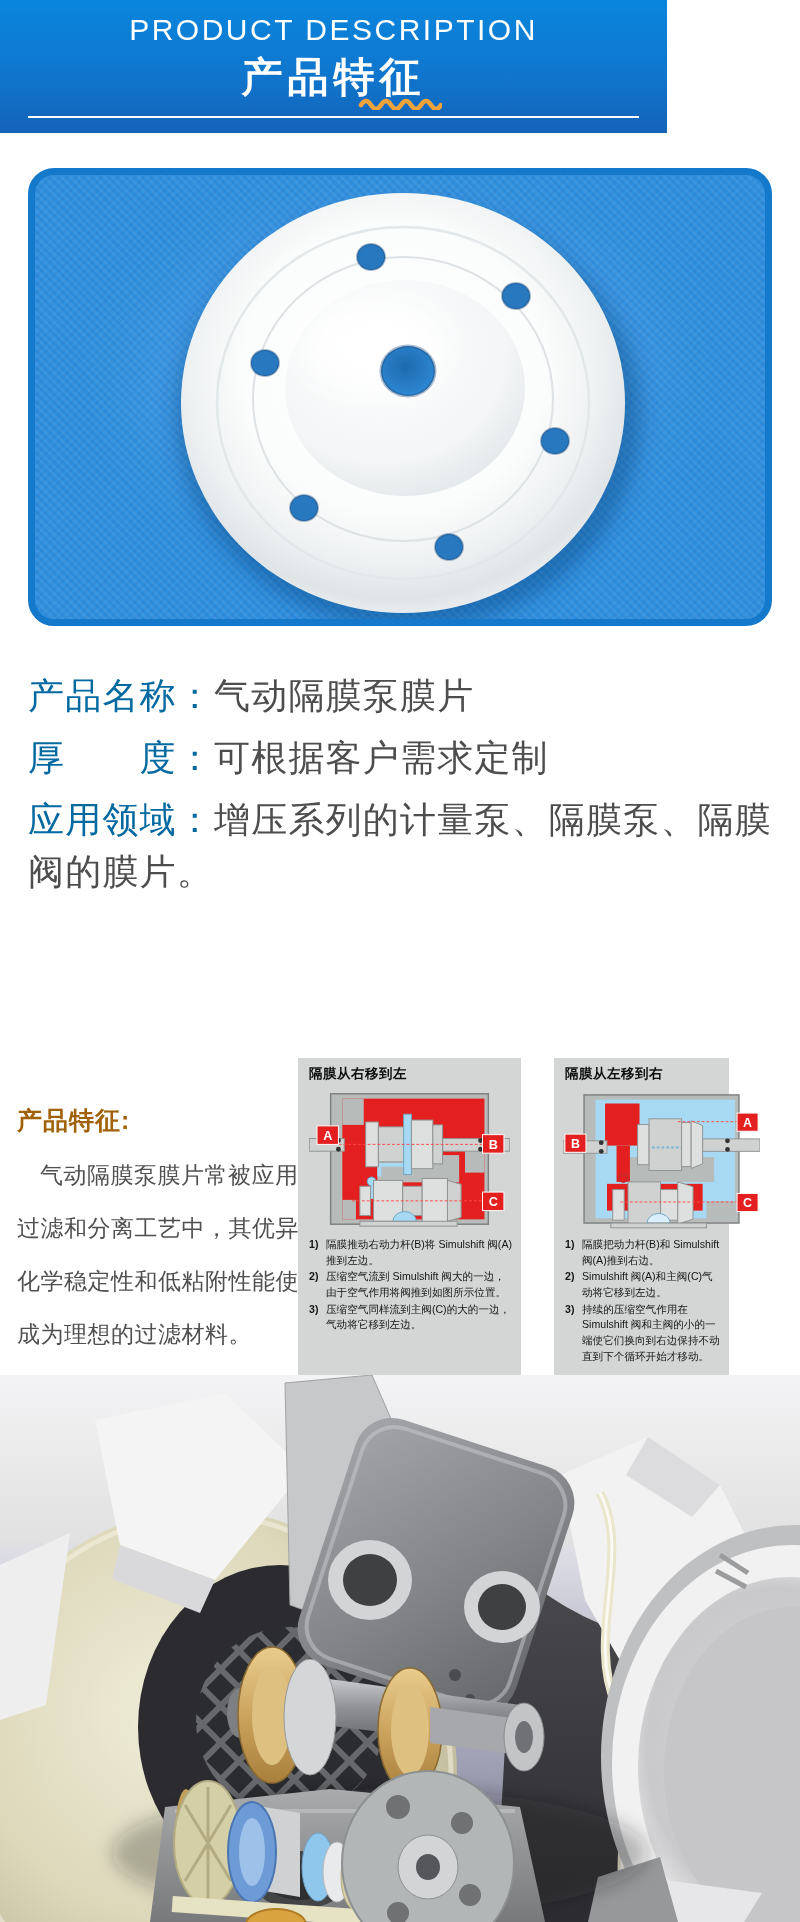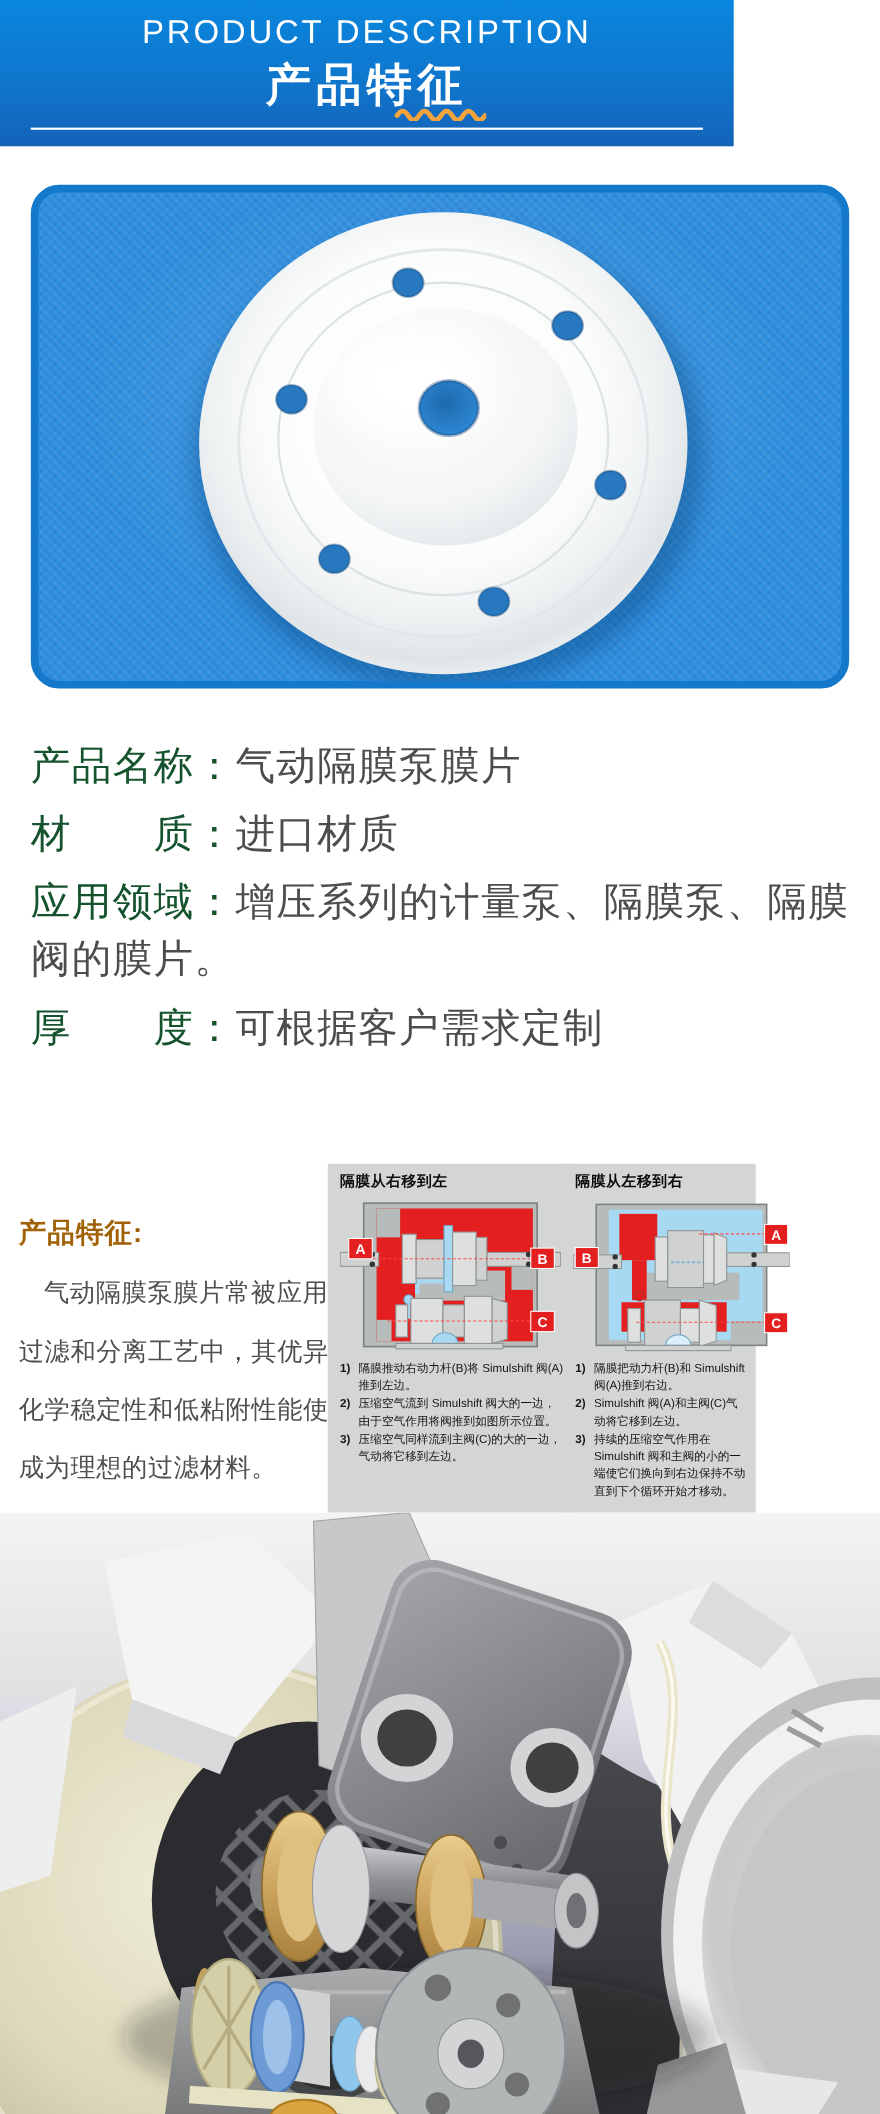--- a/index.html
+++ b/index.html
@@ -40,40 +40,40 @@
     overflow:hidden;
   }
   .photo-card svg{display:block;}
 
   
   .specs{
     position:absolute;left:28px;top:670px;width:752px;
     color:#4d4d4d;font-size:36px;letter-spacing:1.2px;
   }
   .spec-row{line-height:52px;margin-bottom:10px;}
-  .spec-label{color:#14532d;}
+  .spec-label{color:#0369a1;}
   .spec-value{color:#4d4d4d;}
 
   
   .features{position:absolute;left:17px;top:1104px;width:320px;}
   .features h3{
     margin:0;font-size:25px;font-weight:700;color:#a16207;letter-spacing:1px;
   }
   .features p{
     margin:12px 0 0 0;font-size:23px;line-height:53px;color:#4f4f4f;
     text-indent:1em;letter-spacing:.5px;
   }
 
   
   .panel{
     position:absolute;top:1058px;height:317px;background:#d3d6d5;
     box-sizing:border-box;padding:7px 9px 4px 9px;
   }
   .panel-left{left:298px;width:223px;}
-  .panel-right{left:512px;width:175px;}
+  .panel-right{left:554px;width:175px;}
   .panel h4{
     margin:0 0 2px 2px;font-size:13.5px;font-weight:700;color:#0d0d0d;letter-spacing:.5px;
   }
   .panel svg.diagram{display:block;margin:2px auto 0 auto;}
   ol.steps{
     list-style:none;margin:5px 0 0 0;padding:0 0 0 2px;
     font-size:10.6px;line-height:1.48;color:#141414;
   }
   ol.steps li{display:flex;gap:3px;margin-bottom:1px;}
   ol.steps li b{flex:0 0 14px;font-weight:700;}
@@ -136,23 +136,22 @@
         <ellipse cx="520" cy="266" rx="14" ry="13" fill="#2878c0" stroke="rgba(15,60,110,0.35)" stroke-width="2"></ellipse>
         <ellipse cx="414" cy="372" rx="14" ry="13" fill="#2878c0" stroke="rgba(15,60,110,0.35)" stroke-width="2"></ellipse>
         <ellipse cx="269" cy="333" rx="14" ry="13" fill="#2878c0" stroke="rgba(15,60,110,0.35)" stroke-width="2"></ellipse>
         <ellipse cx="230" cy="188" rx="14" ry="13" fill="#2878c0" stroke="rgba(15,60,110,0.35)" stroke-width="2"></ellipse>
       </g>
     </svg>
   </figure>
 
   <section class="specs">
       <div class="spec-row"><span class="spec-label">产品名称：</span><span class="spec-value">气动隔膜泵膜片</span></div>
-      <div class="spec-row"><span class="spec-label">材　　质：</span><span class="spec-value">进口材质</span></div>
+      <div class="spec-row"><span class="spec-label">厚　　度：</span><span class="spec-value">可根据客户需求定制</span></div>
       <div class="spec-row"><span class="spec-label">应用领域：</span><span class="spec-value">增压系列的计量泵、隔膜泵、隔膜阀的膜片。</span></div>
-      <div class="spec-row"><span class="spec-label">厚　　度：</span><span class="spec-value">可根据客户需求定制</span></div>
     </section>
 
   <section class="features">
     <h3>产品特征:</h3>
     <p>气动隔膜泵膜片常被应用于过滤和分离工艺中，其优异的化学稳定性和低粘附性能使其成为理想的过滤材料。</p>
   </section>
 
   <section class="panel panel-left">
     <h4>隔膜从右移到左</h4>
     <svg class="diagram" width="201" height="147" viewBox="0 0 206 151">

